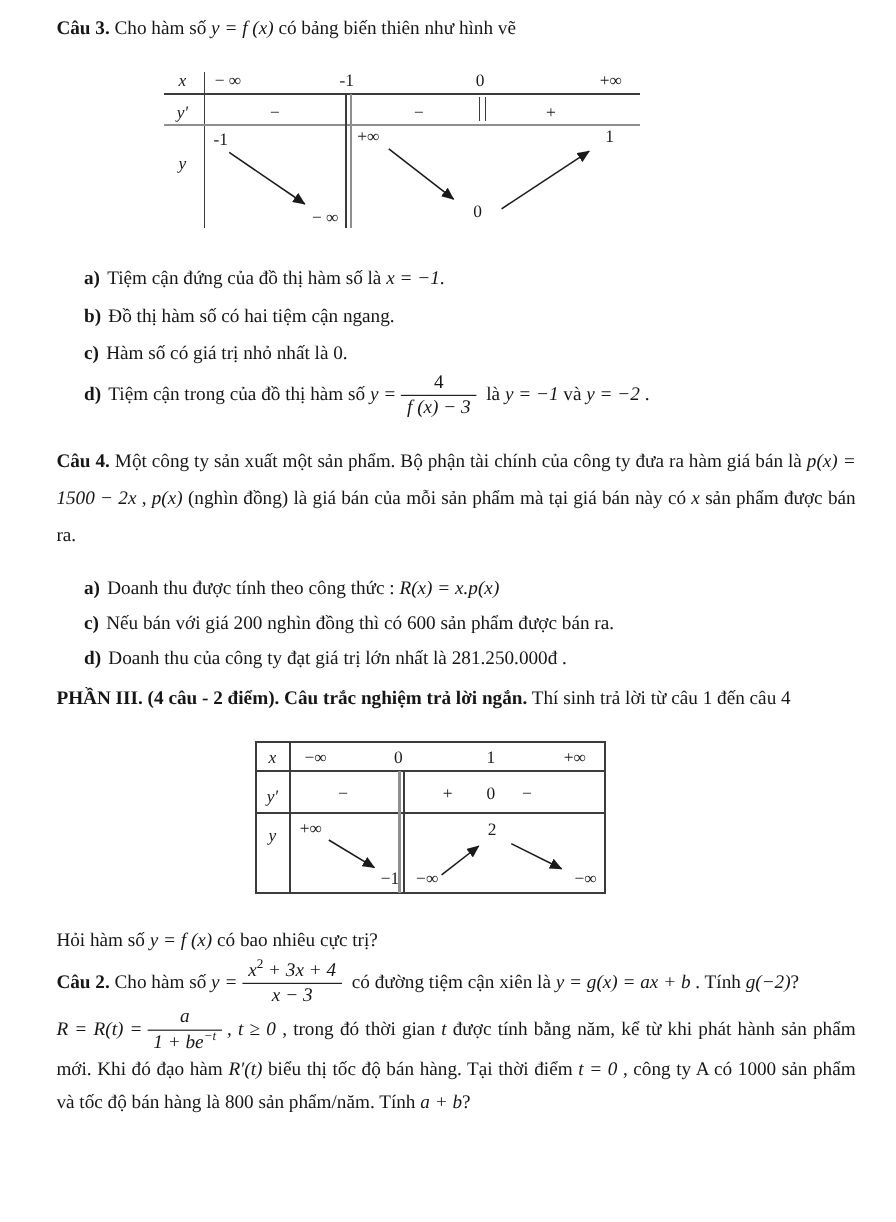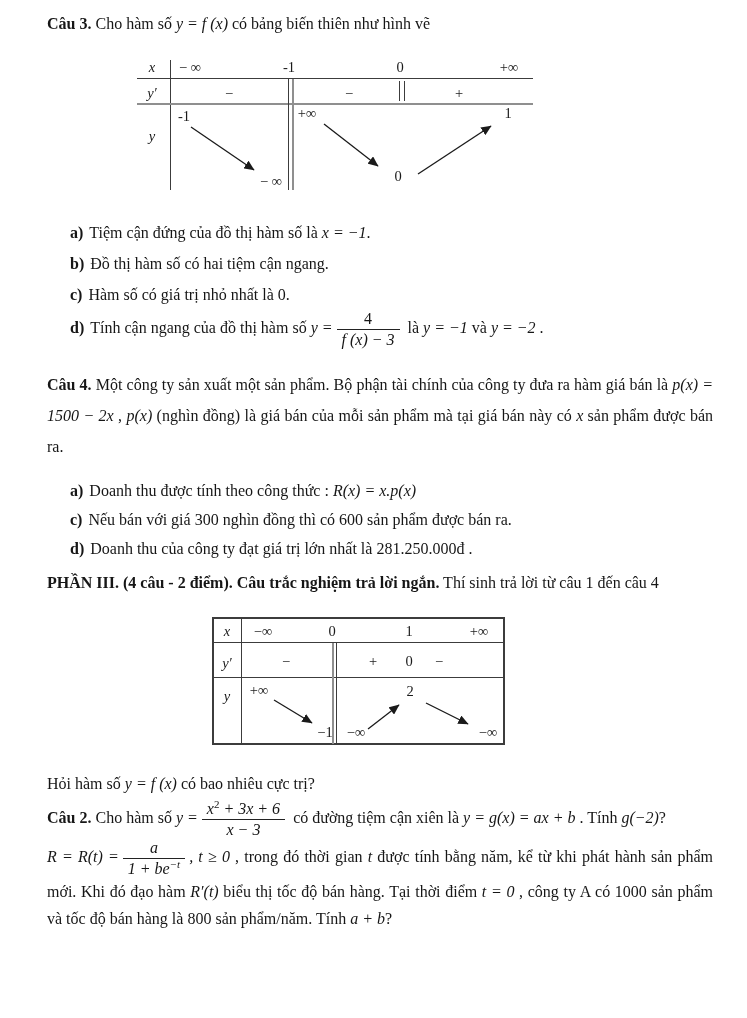--- a/index.html
+++ b/index.html
@@ -71,31 +71,31 @@
     <line class="arw" x1="189" y1="67" x2="243" y2="109" marker-end="url(#ah1)"></line>
     <text class="tt" x="263" y="124">0</text>
     <line class="arw" x1="283" y1="117" x2="356" y2="69" marker-end="url(#ah1)"></line>
     <text class="tt" x="373" y="61">1</text>
   </svg>
 
   <div class="mt21">
     <p class="opt"><span class="olbl">a)</span><span>Tiệm cận đứng của đồ thị hàm số là </span><span class="m">x = −1</span><span>.</span></p>
     <p class="opt"><span class="olbl">b)</span><span>Đồ thị hàm số có hai tiệm cận ngang.</span></p>
     <p class="opt"><span class="olbl">c)</span><span>Hàm số có giá trị nhỏ nhất là 0.</span></p>
-    <p class="opt"><span class="olbl">d)</span><span>Tính cận ngang của đồ thị hàm số </span><span class="m">y =</span><span class="frac">
+    <p class="opt"><span class="olbl">d)</span><span>Tiệm cận trong của đồ thị hàm số </span><span class="m">y =</span><span class="frac">
           <span class="fnum">4</span>
           <span class="fden m">f (x) − 3</span>
         </span><span> là </span><span class="m">y = −1</span><span> và </span><span class="m">y = −2</span><span> .</span></p>
   </div>
 
   <p class="para mt5"><span class="b">Câu 4.</span><span> Một công ty sản xuất một sản phẩm. Bộ phận tài chính của công ty đưa ra hàm giá bán là </span><span class="m">p(x) = 1500 − 2x</span><span> , </span><span class="m">p(x)</span><span> (nghìn đồng) là giá bán của mỗi sản phẩm mà tại giá bán này có </span><span class="m">x</span><span> sản phẩm được bán ra.</span></p>
 
   <div class="mt2">
     <p class="opt2"><span class="olbl">a)</span><span>Doanh thu được tính theo công thức : </span><span class="m">R(x) = x.p(x)</span></p>
-    <p class="opt2"><span class="olbl">c)</span><span>Nếu bán với giá 300 nghìn đồng thì có 600 sản phẩm được bán ra.</span></p>
+    <p class="opt2"><span class="olbl">c)</span><span>Nếu bán với giá 200 nghìn đồng thì có 600 sản phẩm được bán ra.</span></p>
     <p class="opt2"><span class="olbl">d)</span><span>Doanh thu của công ty đạt giá trị lớn nhất là 281.250.000đ .</span></p>
   </div>
 
   <p class="h mt7"><span class="b">PHẦN III. (4 câu - 2 điểm). Câu trắc nghiệm trả lời ngắn.</span><span> Thí sinh trả lời từ câu 1 đến câu 4</span></p>
 
 
   <svg class="bbt tbl2" width="293" height="128" viewBox="0 0 293 128">
     <defs>
       <marker id="ah2" markerWidth="9" markerHeight="7" refX="7.5" refY="3.5" orient="auto">
         <path d="M0,0 L8,3.5 L0,7 z" fill="#1a1a1a"></path>
@@ -124,21 +124,21 @@
     <text class="tt" x="144" y="120">−∞</text>
     <line class="arw" x1="156" y1="112" x2="187" y2="88" marker-end="url(#ah2)"></line>
     <text class="tt" x="198" y="79">2</text>
     <line class="arw" x1="214" y1="86" x2="256" y2="107" marker-end="url(#ah2)"></line>
     <text class="tt" x="276" y="120">−∞</text>
   </svg>
 
   <p class="h mt21"><span>Hỏi hàm số </span><span class="m">y = f (x)</span><span> có bao nhiêu cực trị?</span></p>
 
   <p class="h mt3"><span class="b">Câu 2.</span><span> Cho hàm số </span><span class="m">y =</span><span class="frac">
-        <span class="fnum"><span class="m">x</span><sup>2</sup><span class="m"> + 3x + 6</span></span>
+        <span class="fnum"><span class="m">x</span><sup>2</sup><span class="m"> + 3x + 4</span></span>
         <span class="fden m">x − 3</span>
       </span><span> có đường tiệm cận xiên là </span><span class="m">y = g(x) = ax + b</span><span> . Tính </span><span class="m">g(−2)</span><span>?</span></p>
 
   <p class="para2"><span class="m">R = R(t) =</span><span class="frac">
         <span class="fnum m">a</span>
         <span class="fden"><span class="m">1 + be</span><sup class="m">−t</sup></span>
       </span><span class="m">, t ≥ 0</span><span> , trong đó thời gian </span><span class="m">t</span><span> được tính bằng năm, kể từ khi phát hành sản phẩm mới. Khi đó đạo hàm </span><span class="m">R′(t)</span><span> biểu thị tốc độ bán hàng. Tại thời điểm </span><span class="m">t = 0</span><span> , công ty A có 1000 sản phẩm và tốc độ bán hàng là 800 sản phẩm/năm. Tính </span><span class="m">a + b</span><span>?</span></p>
 
 </div>
 

